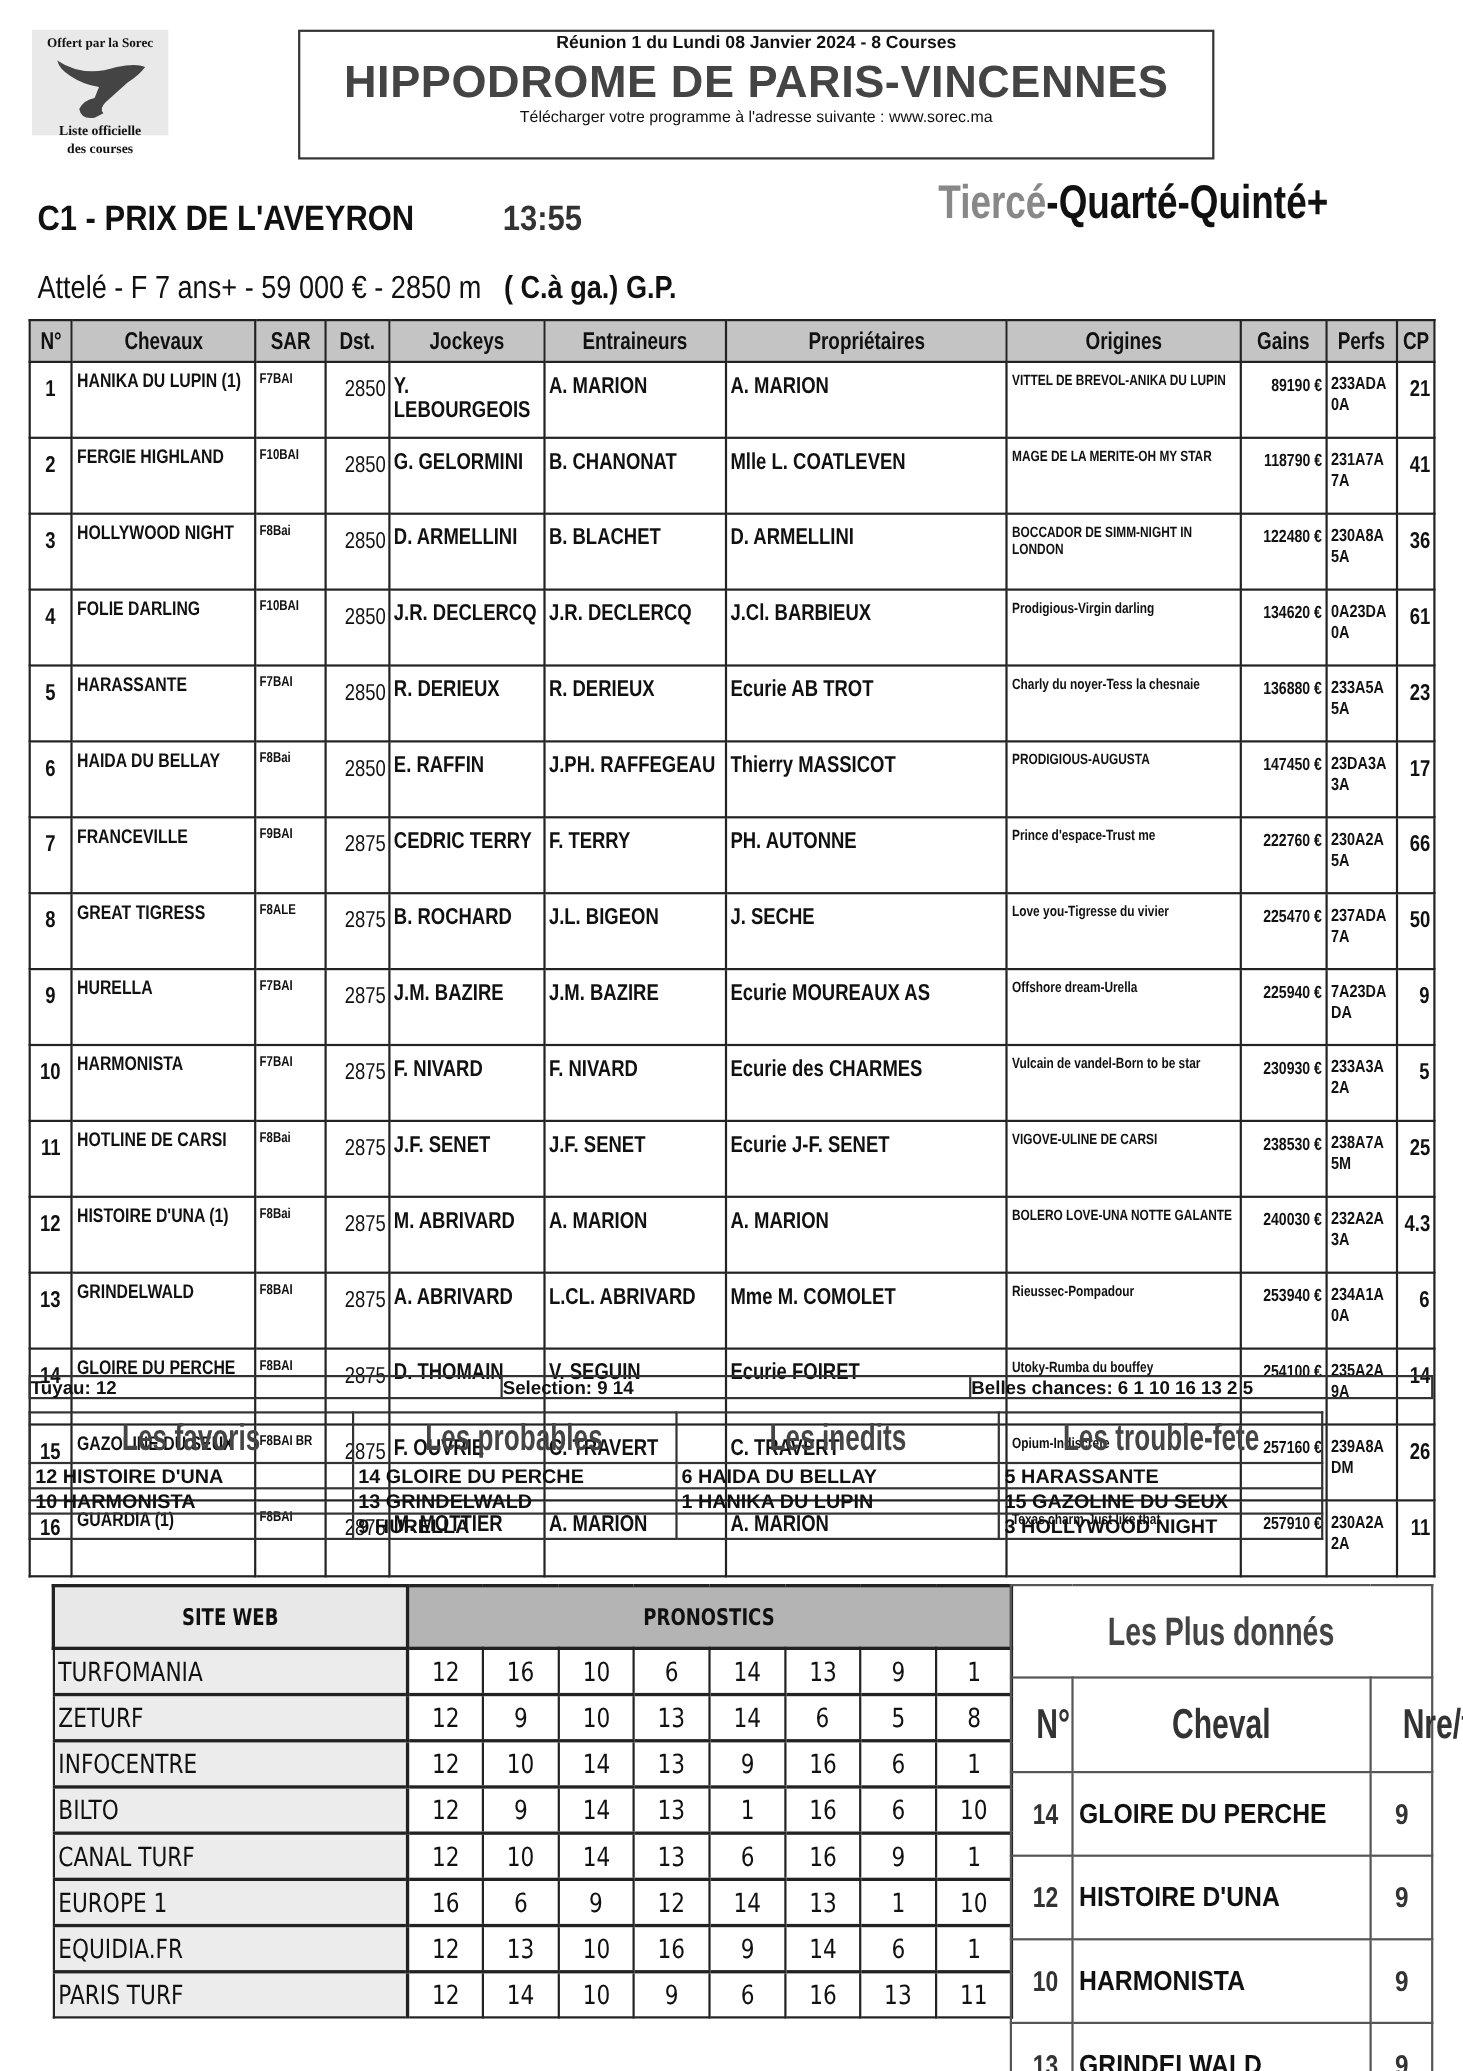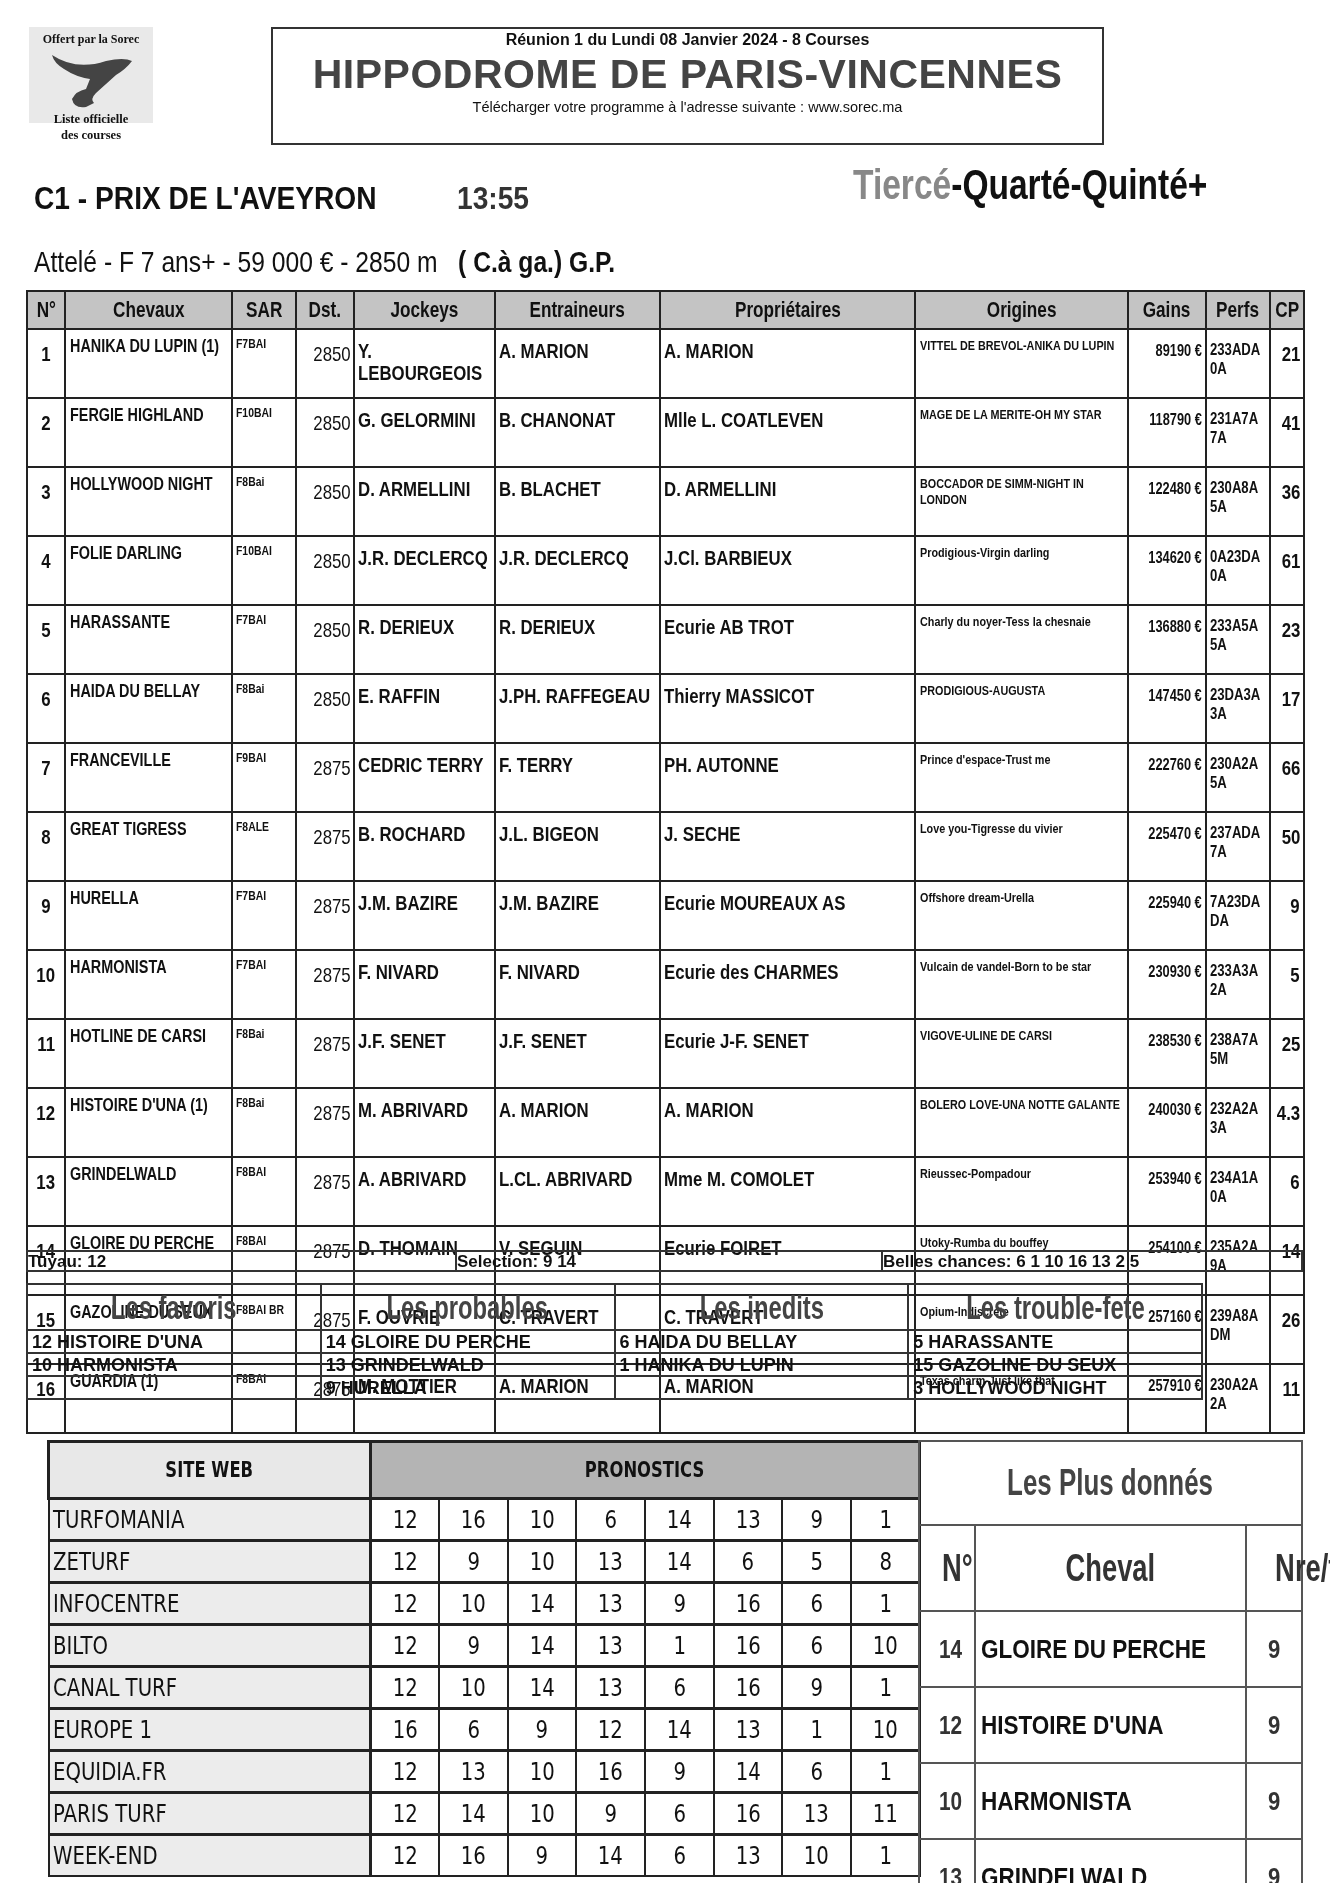--- a/index.html
+++ b/index.html
@@ -533,31 +533,20 @@
         <td class="site"><span>PARIS TURF</span></td>
         <td><span>12</span></td>
         <td><span>14</span></td>
         <td><span>10</span></td>
         <td><span>9</span></td>
         <td><span>6</span></td>
         <td><span>16</span></td>
         <td><span>13</span></td>
         <td><span>11</span></td>
       </tr>
-      <tr class="r">
-        <td class="site"><span>WEEK-END</span></td>
-        <td><span>12</span></td>
-        <td><span>16</span></td>
-        <td><span>9</span></td>
-        <td><span>14</span></td>
-        <td><span>6</span></td>
-        <td><span>13</span></td>
-        <td><span>10</span></td>
-        <td><span>1</span></td>
-      </tr>
     </tbody>
 </table>
 
 <table id="plus" class="abs">
   <colgroup>
       <col style="width:56px">
       <col>
       <col style="width:56px">
     </colgroup>
   <thead>

